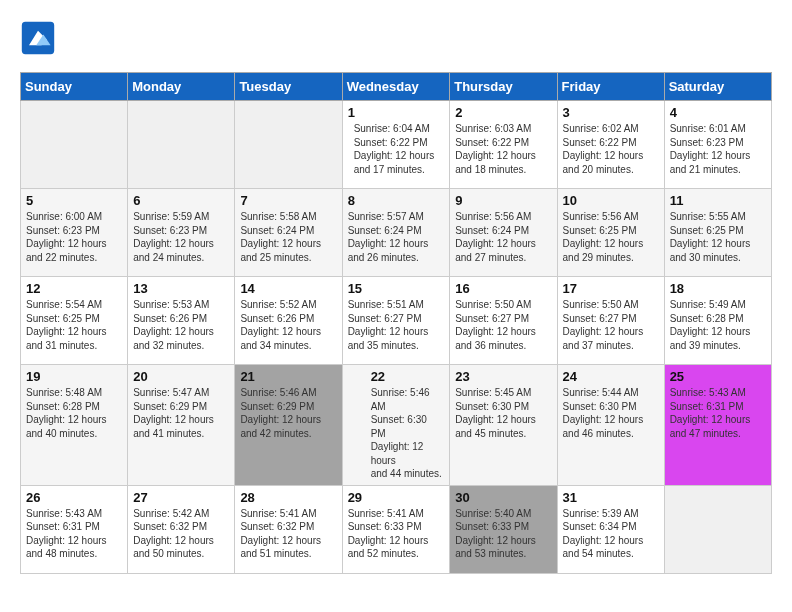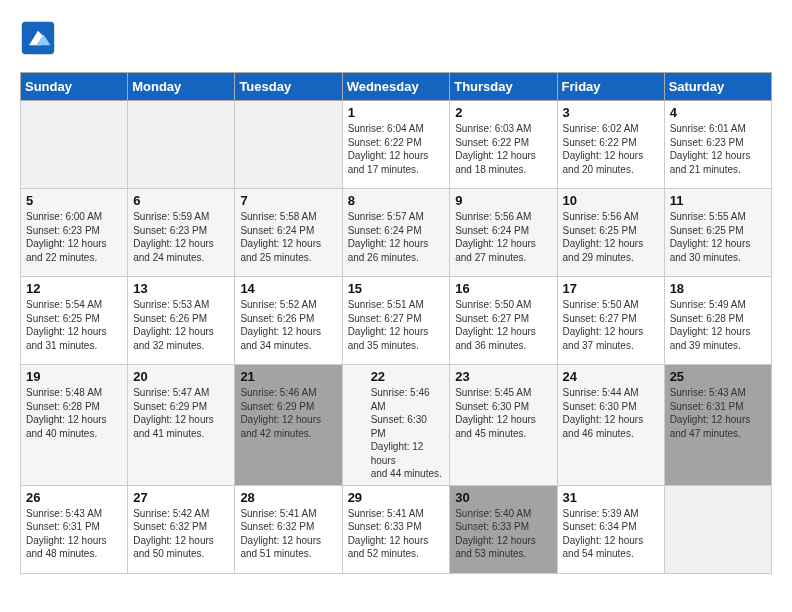--- a/index.html
+++ b/index.html
@@ -122,21 +122,21 @@
         <th>Saturday</th>
       </tr>
   </thead>
   <tbody id="calendar-body">
   <tr>
         <td class="empty-cell"></td>
         <td class="empty-cell"></td>
         <td class="empty-cell"></td>
         <td style="background: rgb(255, 255, 255);">
           <div class="day-num">1</div>
-          <div class="day-info" style="white-space: pre-line;">Sunrise: 6:04 AM
+          <div class="day-info" style="white-space: pre-line; margin-left: 6px;">Sunrise: 6:04 AM
 Sunset: 6:22 PM
 Daylight: 12 hours
 and 17 minutes.</div>
         </td>
         <td style="background: rgb(255, 255, 255);">
           <div class="day-num">2</div>
           <div class="day-info" style="white-space: pre-line;">Sunrise: 6:03 AM
 Sunset: 6:22 PM
 Daylight: 12 hours
 and 18 minutes.</div>
@@ -294,21 +294,21 @@
 Daylight: 12 hours
 and 45 minutes.</div>
         </td>
         <td style="background: rgb(245, 245, 245);">
           <div class="day-num">24</div>
           <div class="day-info" style="white-space: pre-line;">Sunrise: 5:44 AM
 Sunset: 6:30 PM
 Daylight: 12 hours
 and 46 minutes.</div>
         </td>
-        <td style="background: #a3a3a3;">
+        <td style="background: #d946ef;">
           <div class="day-num">25</div>
           <div class="day-info" style="white-space: pre-line;">Sunrise: 5:43 AM
 Sunset: 6:31 PM
 Daylight: 12 hours
 and 47 minutes.</div>
         </td>
       </tr>
       <tr>
         <td style="background: rgb(255, 255, 255);">
           <div class="day-num">26</div>

